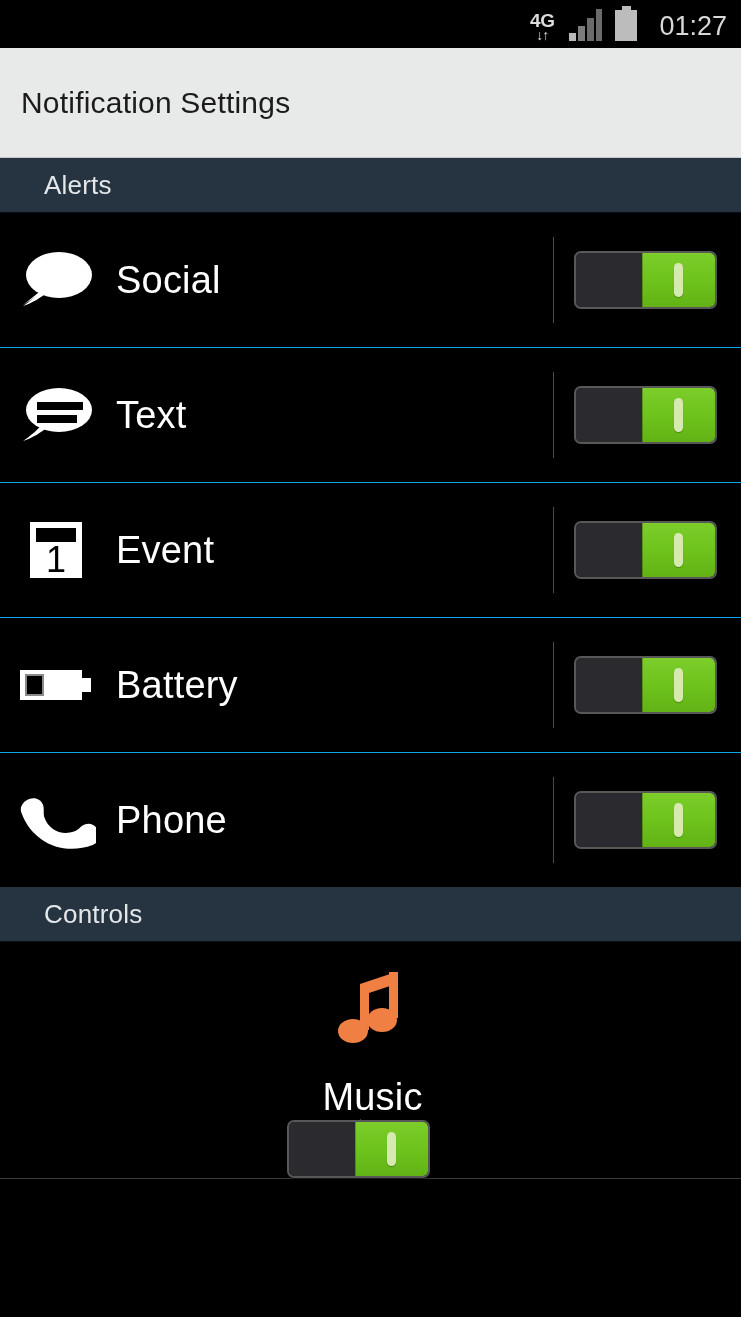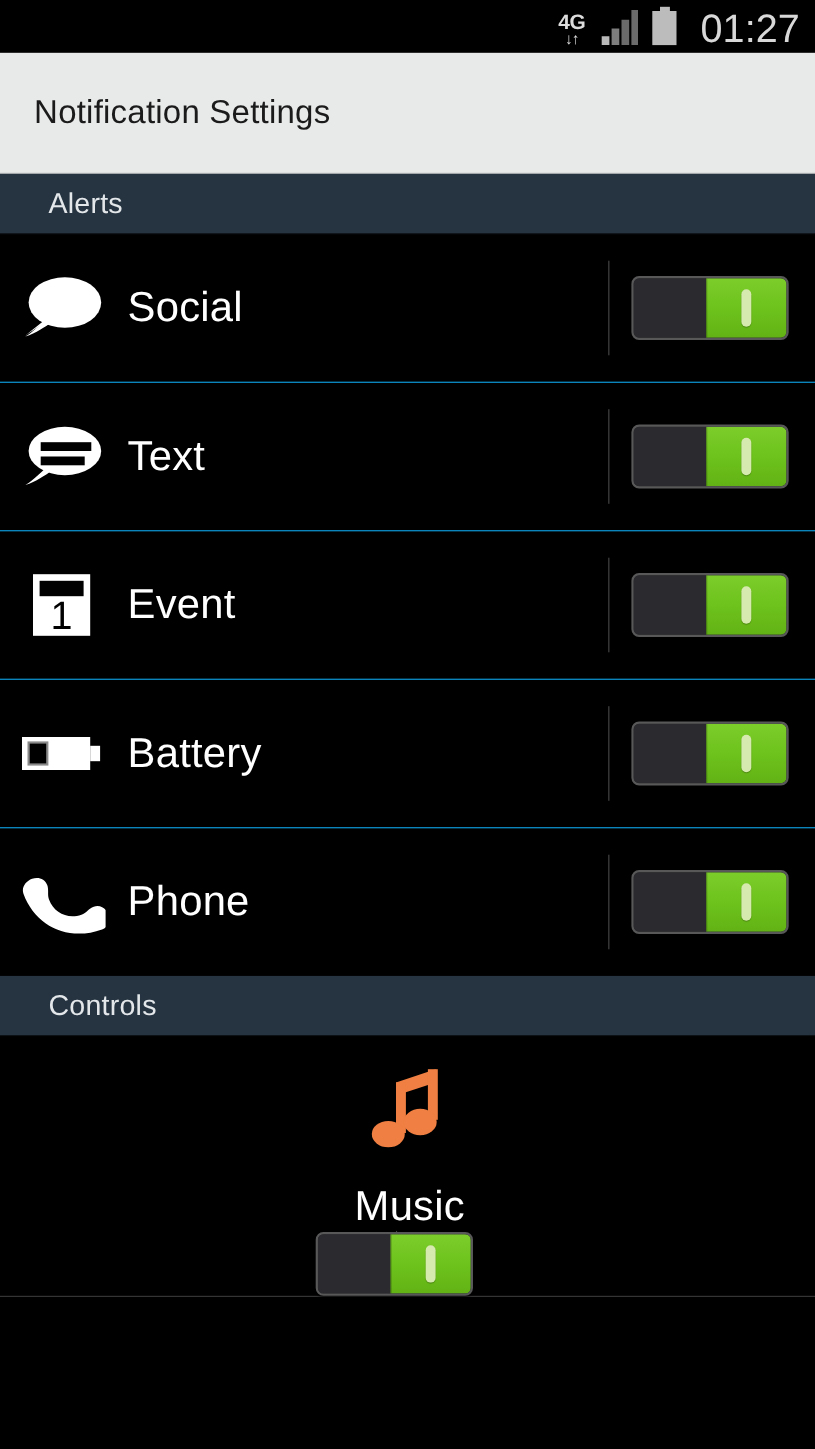--- a/index.html
+++ b/index.html
@@ -59,33 +59,33 @@
     font-size: 14px;
     line-height: 13px;
     letter-spacing: -1px;
     font-weight: bold;
     margin-top: -1px;
   }
   .signal-wrap { display:flex; align-items:flex-end; }
   .battery-wrap { display:flex; align-items:center; }
   .clock {
     color: #d8d8d8;
-    font-size: 36px;
+    font-size: 27px;
     letter-spacing: 0px;
     margin-left: 10px;
     line-height: 32px;
   }
 
   
   .title-bar {
     flex: 0 0 110px;
     background: #e8e9e9;
     display: flex;
     align-items: center;
-    padding-left: 31px;
+    padding-left: 21px;
     box-sizing: border-box;
     border-bottom: 1px solid #c8c9c9;
   }
   .title-text {
     color: #1b1b1b;
     font-size: 30px;
     font-weight: normal;
     letter-spacing: 0.2px;
   }
 

